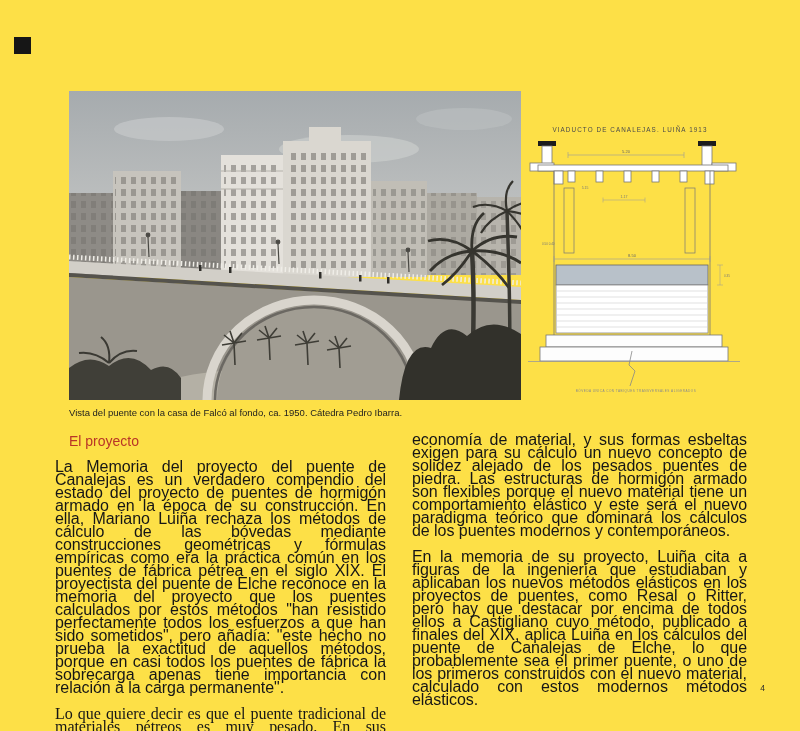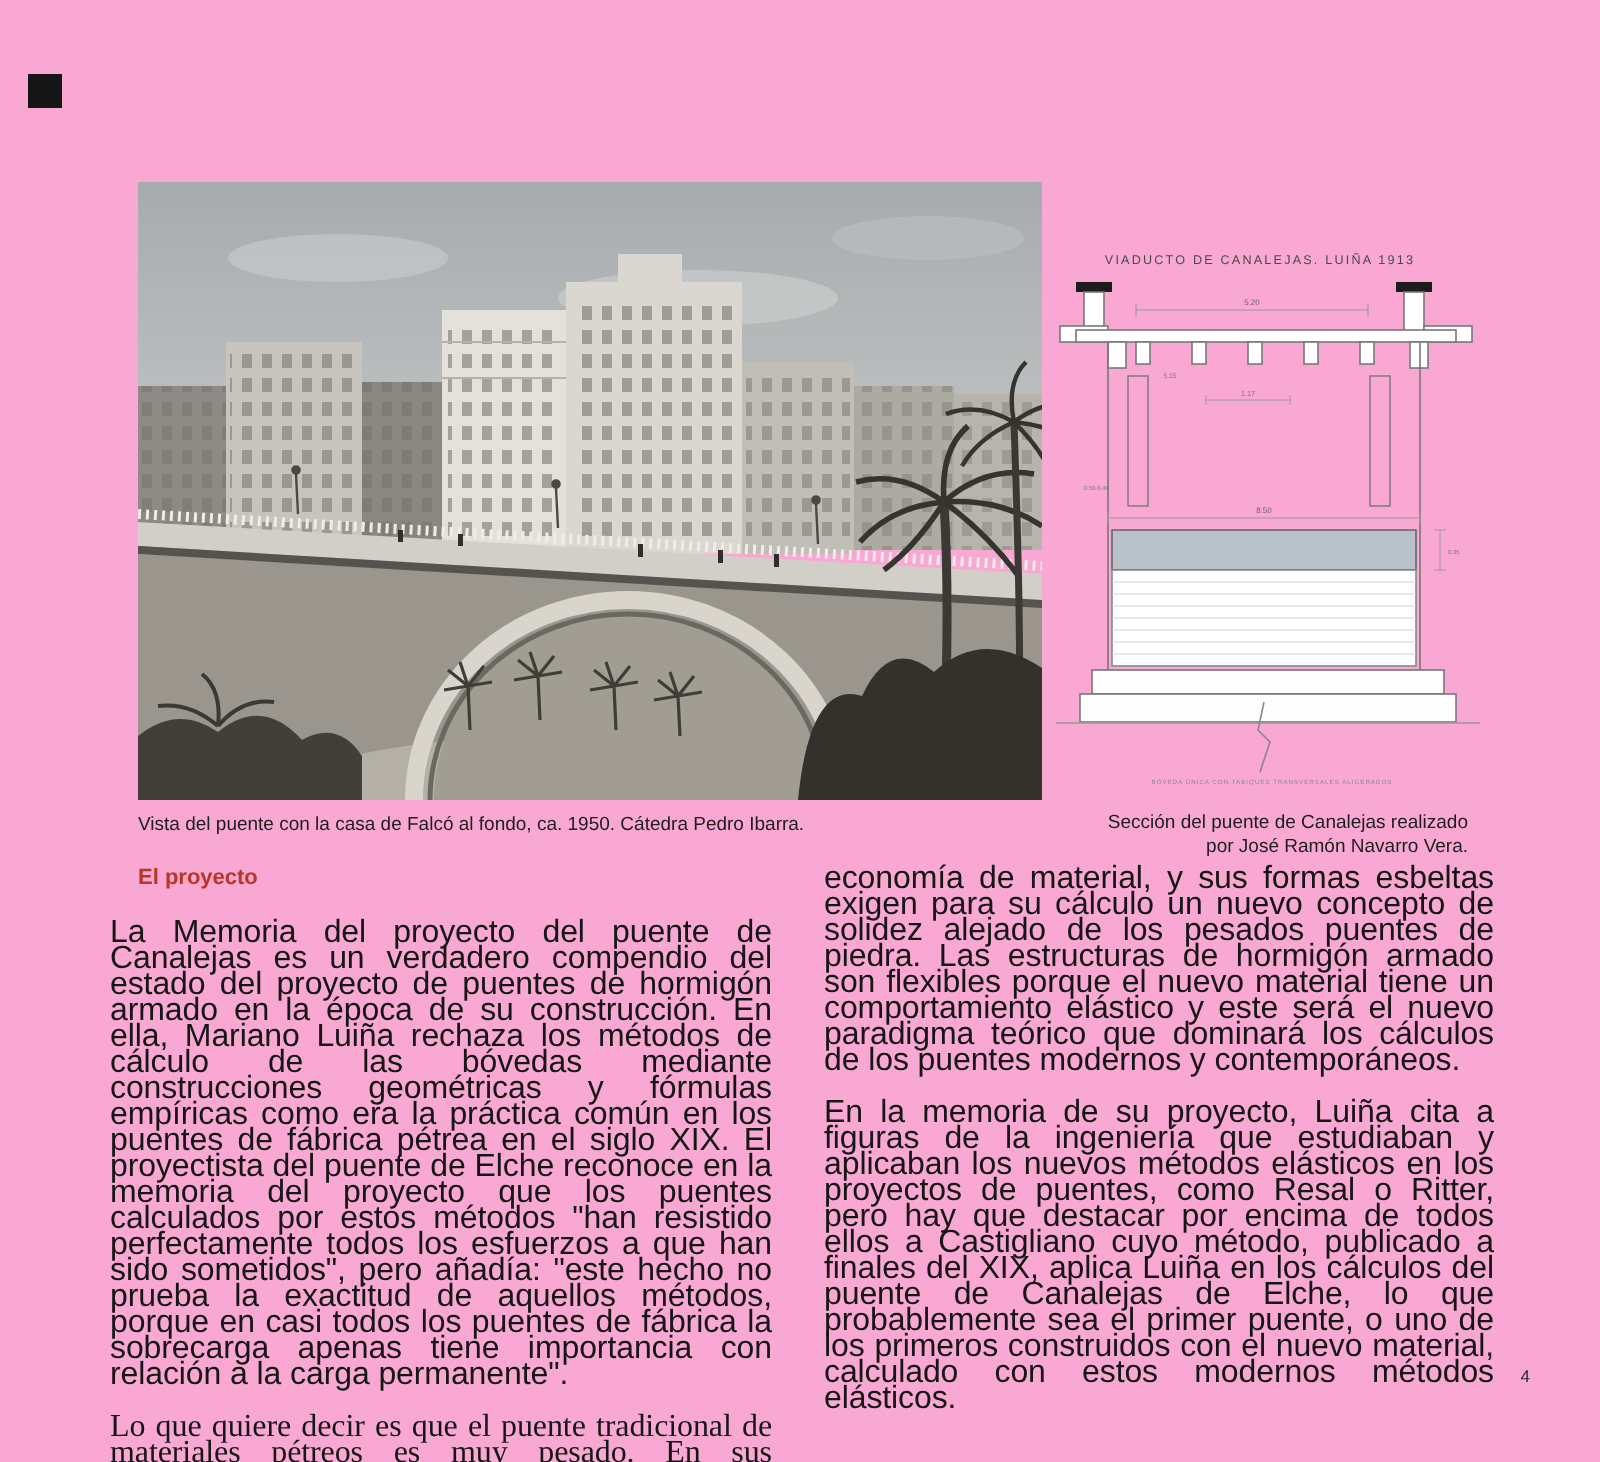--- a/index.html
+++ b/index.html
@@ -1,25 +1,25 @@
 <!DOCTYPE html>
 <html><head>
 <meta charset="utf-8">
 <style>
   html,body{margin:0;padding:0;background:#ffffff;}
-  .page{position:relative;width:800px;height:731px;background:#f9a8d4;
+  .page{position:relative;width:800px;height:731px;background:#fde047;
         font-family:"Liberation Sans",sans-serif;overflow:hidden;}
   .chapter-square{position:absolute;left:14px;top:37px;width:17px;height:17px;background:#161616;}
   .photo-wrap{position:absolute;left:69px;top:91px;width:452px;height:309px;}
   .drawing-wrap{position:absolute;left:528px;top:108px;width:212px;height:292px;}
   .photo-caption{position:absolute;left:69px;top:407px;width:452px;
         font-size:9.5px;color:#1d1d1d;line-height:11px;}
   .drawing-caption{position:absolute;left:540px;top:406px;width:194px;text-align:right;
         font-size:9.5px;line-height:11.5px;color:#1d1d1d;}
-  .heading{position:absolute;left:69px;top:433px;font-size:11px;font-weight:bold;color:#b93527;
+  .heading{position:absolute;left:69px;top:433px;font-size:14px;font-weight:normal;color:#b93527;
         letter-spacing:0px;}
   .col{position:absolute;font-size:16px;line-height:13px;color:#161616;text-align:justify;
         letter-spacing:-0.05px;}
   .col p{margin:0 0 13px 0;}
   .col p.cont{text-align-last:justify;font-family:Liberation Serif, serif;}
   #col1{left:55px;top:460px;width:331px;}
   #col2{left:412px;top:433px;width:335px;}
   .page-number{position:absolute;left:725px;top:683px;width:40px;text-align:right;
         font-size:8.5px;color:#2b2b2b;}
   svg{display:block;}
@@ -221,24 +221,20 @@
         <rect x="18" y="227" width="176" height="12"></rect>
         <rect x="12" y="239" width="188" height="14"></rect>
       </g>
       <line x1="0" y1="253.5" x2="212" y2="253.5" stroke="#999" stroke-width="0.8"></line>
       <path d="M104,243 L101,257 L107,263 L102,278" stroke="#888" stroke-width="0.8" fill="none"></path>
       <text x="108" y="284" text-anchor="middle" font-size="3.1" letter-spacing="0.5" fill="#8a8a8a">BÓVEDA ÚNICA CON TABIQUES TRANSVERSALES ALIGERADOS</text>
     </svg>
   </div>
 
   <div class="photo-caption">Vista del puente con la casa de Falcó al fondo, ca. 1950. Cátedra Pedro Ibarra.</div>
-  <div class="drawing-caption">
-    <span>Sección del puente de Canalejas realizado</span><br>
-    <span>por José Ramón Navarro Vera.</span>
-  </div>
 
   <div class="heading">El proyecto</div>
 
   <div class="col" id="col1">
     <p>La Memoria del proyecto del puente de Canalejas es un verdadero compendio del estado del proyecto de puentes de hormigón armado en la época de su construcción. En ella, Mariano Luiña rechaza los métodos de cálculo de las bóvedas mediante construcciones geométricas y fórmulas empíricas como era la práctica común en los puentes de fábrica pétrea en el siglo XIX. El proyectista del puente de Elche reconoce en la memoria del proyecto que los puentes calculados por estos métodos "han resistido perfectamente todos los esfuerzos a que han sido sometidos", pero añadía: "este hecho no prueba la exactitud de aquellos métodos, porque en casi todos los puentes de fábrica la sobrecarga apenas tiene importancia con relación a la carga permanente".</p>
     <p class="cont">Lo que quiere decir es que el puente tradicional de materiales pétreos es muy pesado. En sus condiciones estructurales la masa propia es un factor de resistencia y estabilidad, pero el puente de hormigón armado es su antítesis por la ligereza y</p>
   </div>
 
   <div class="col" id="col2">
     <p>economía de material, y sus formas esbeltas exigen para su cálculo un nuevo concepto de solidez alejado de los pesados puentes de piedra. Las estructuras de hormigón armado son flexibles porque el nuevo material tiene un comportamiento elástico y este será el nuevo paradigma teórico que dominará los cálculos de los puentes modernos y contemporáneos.</p>

